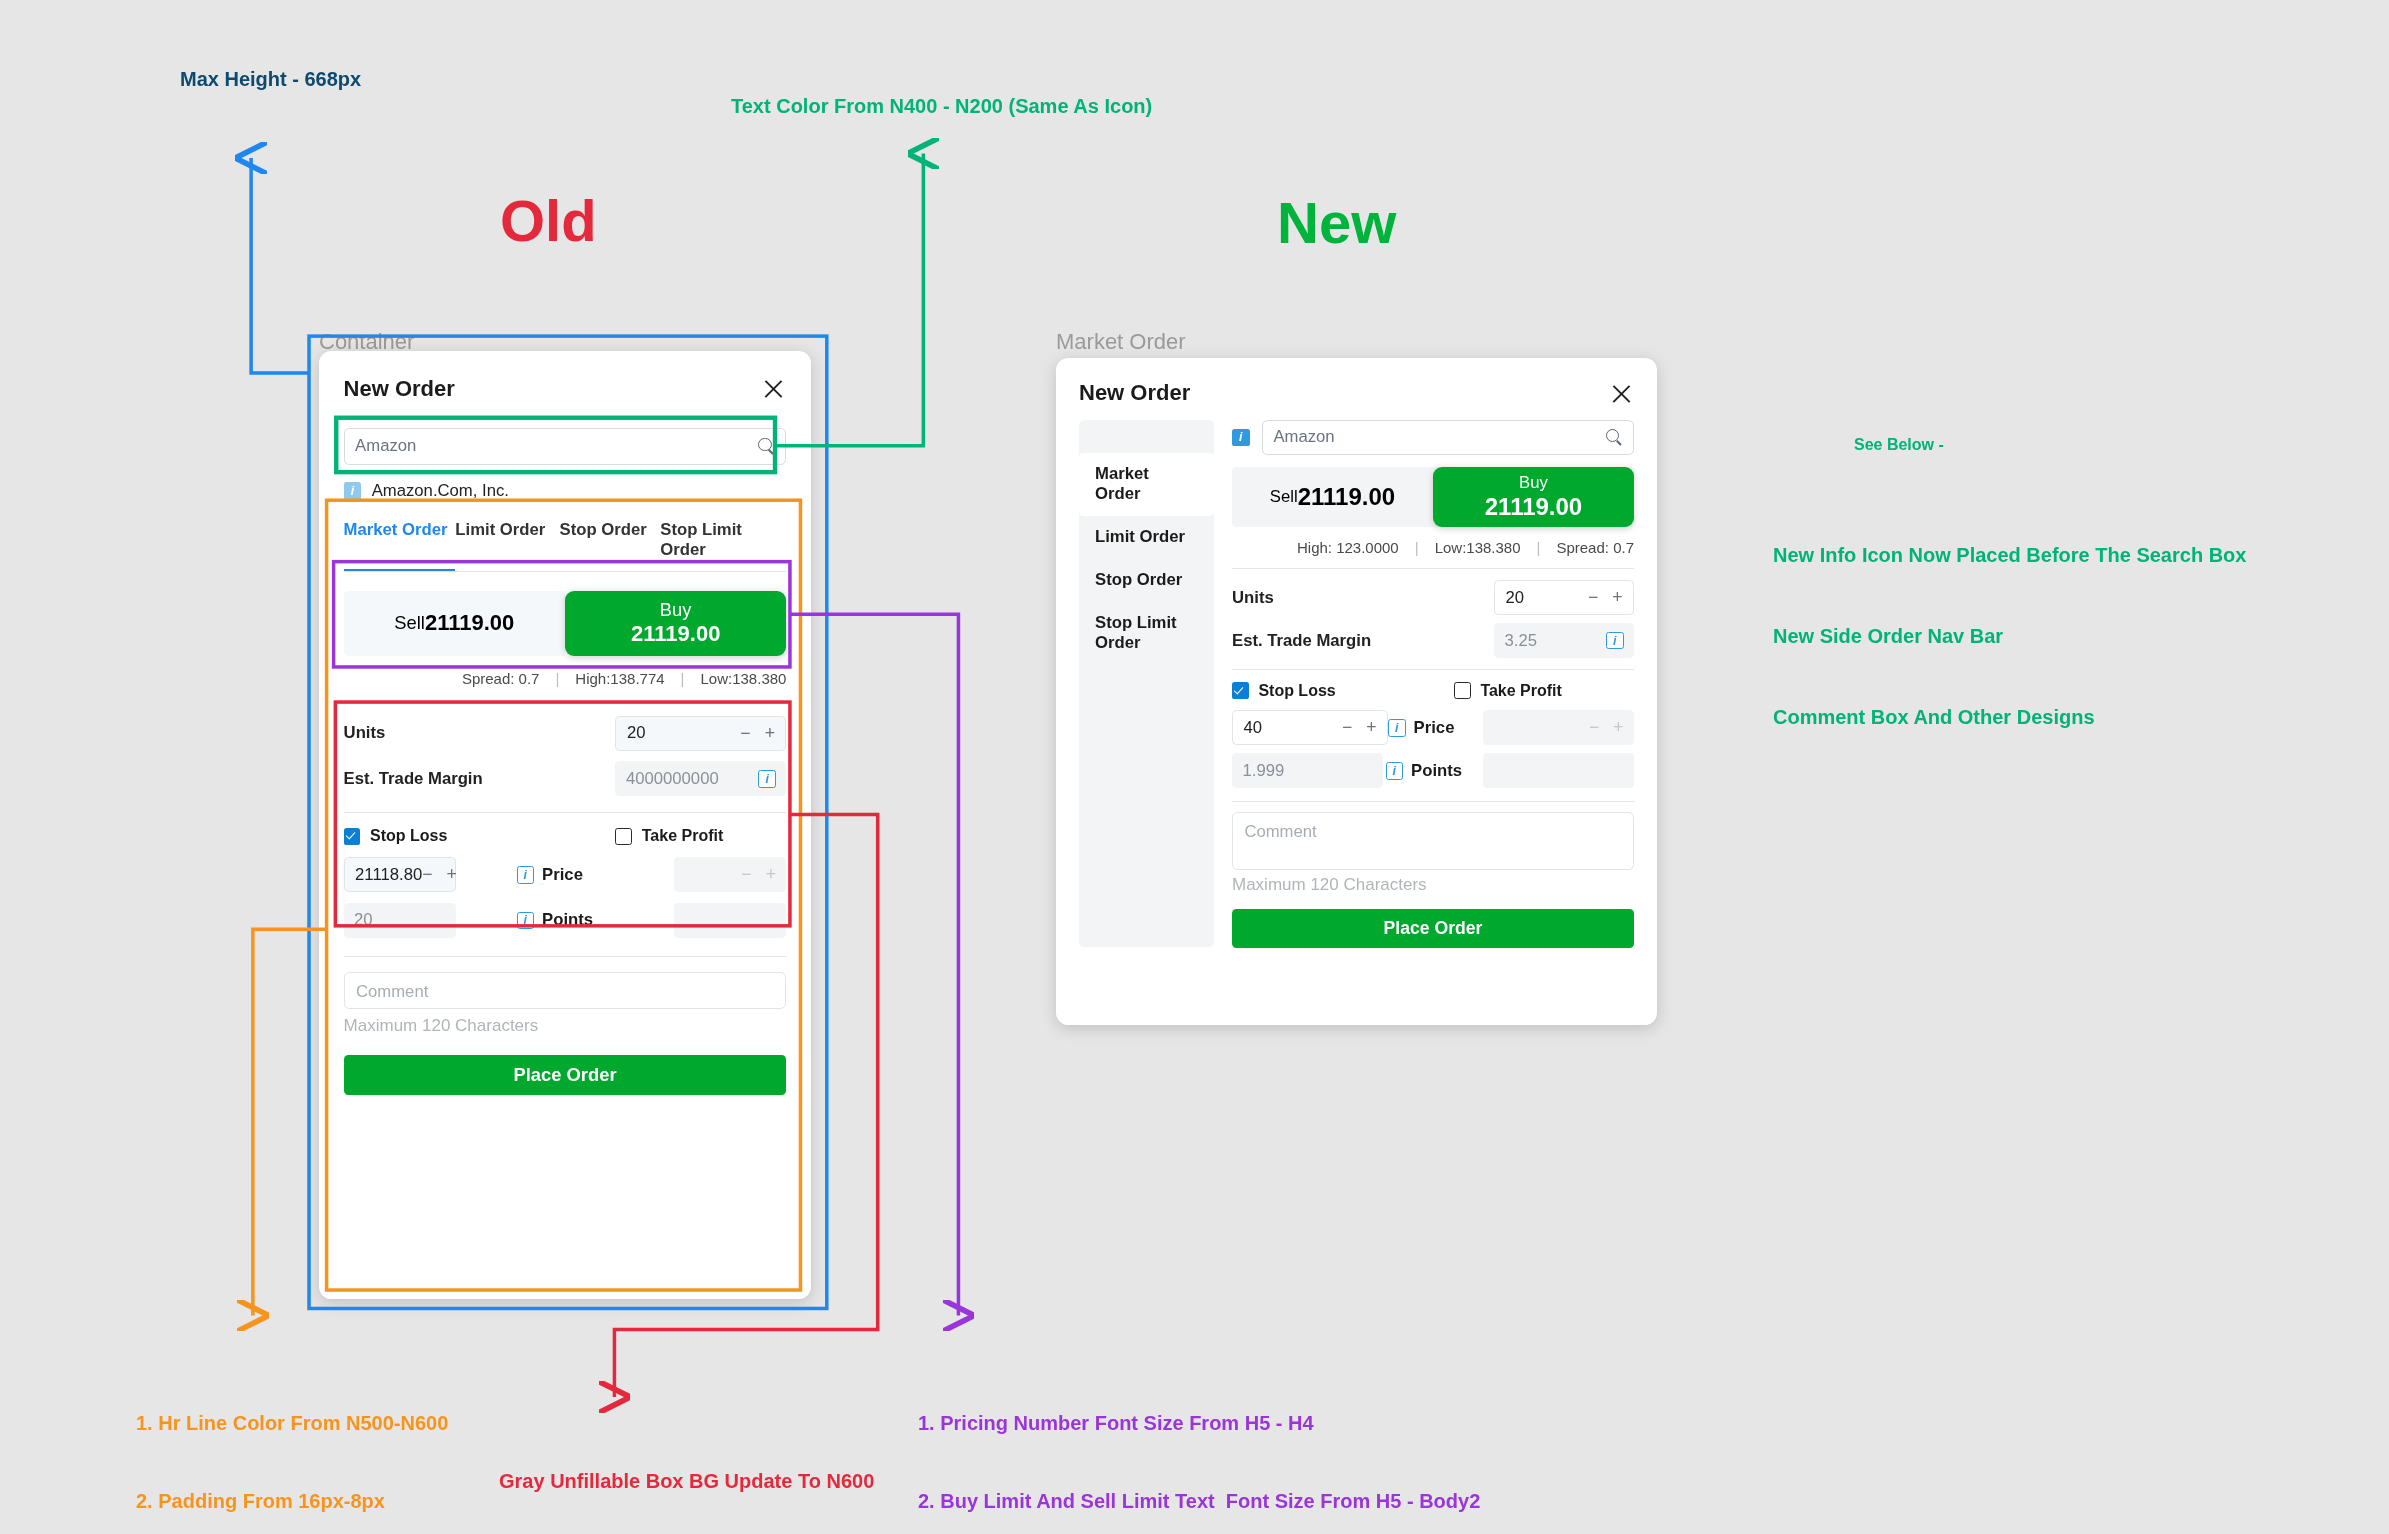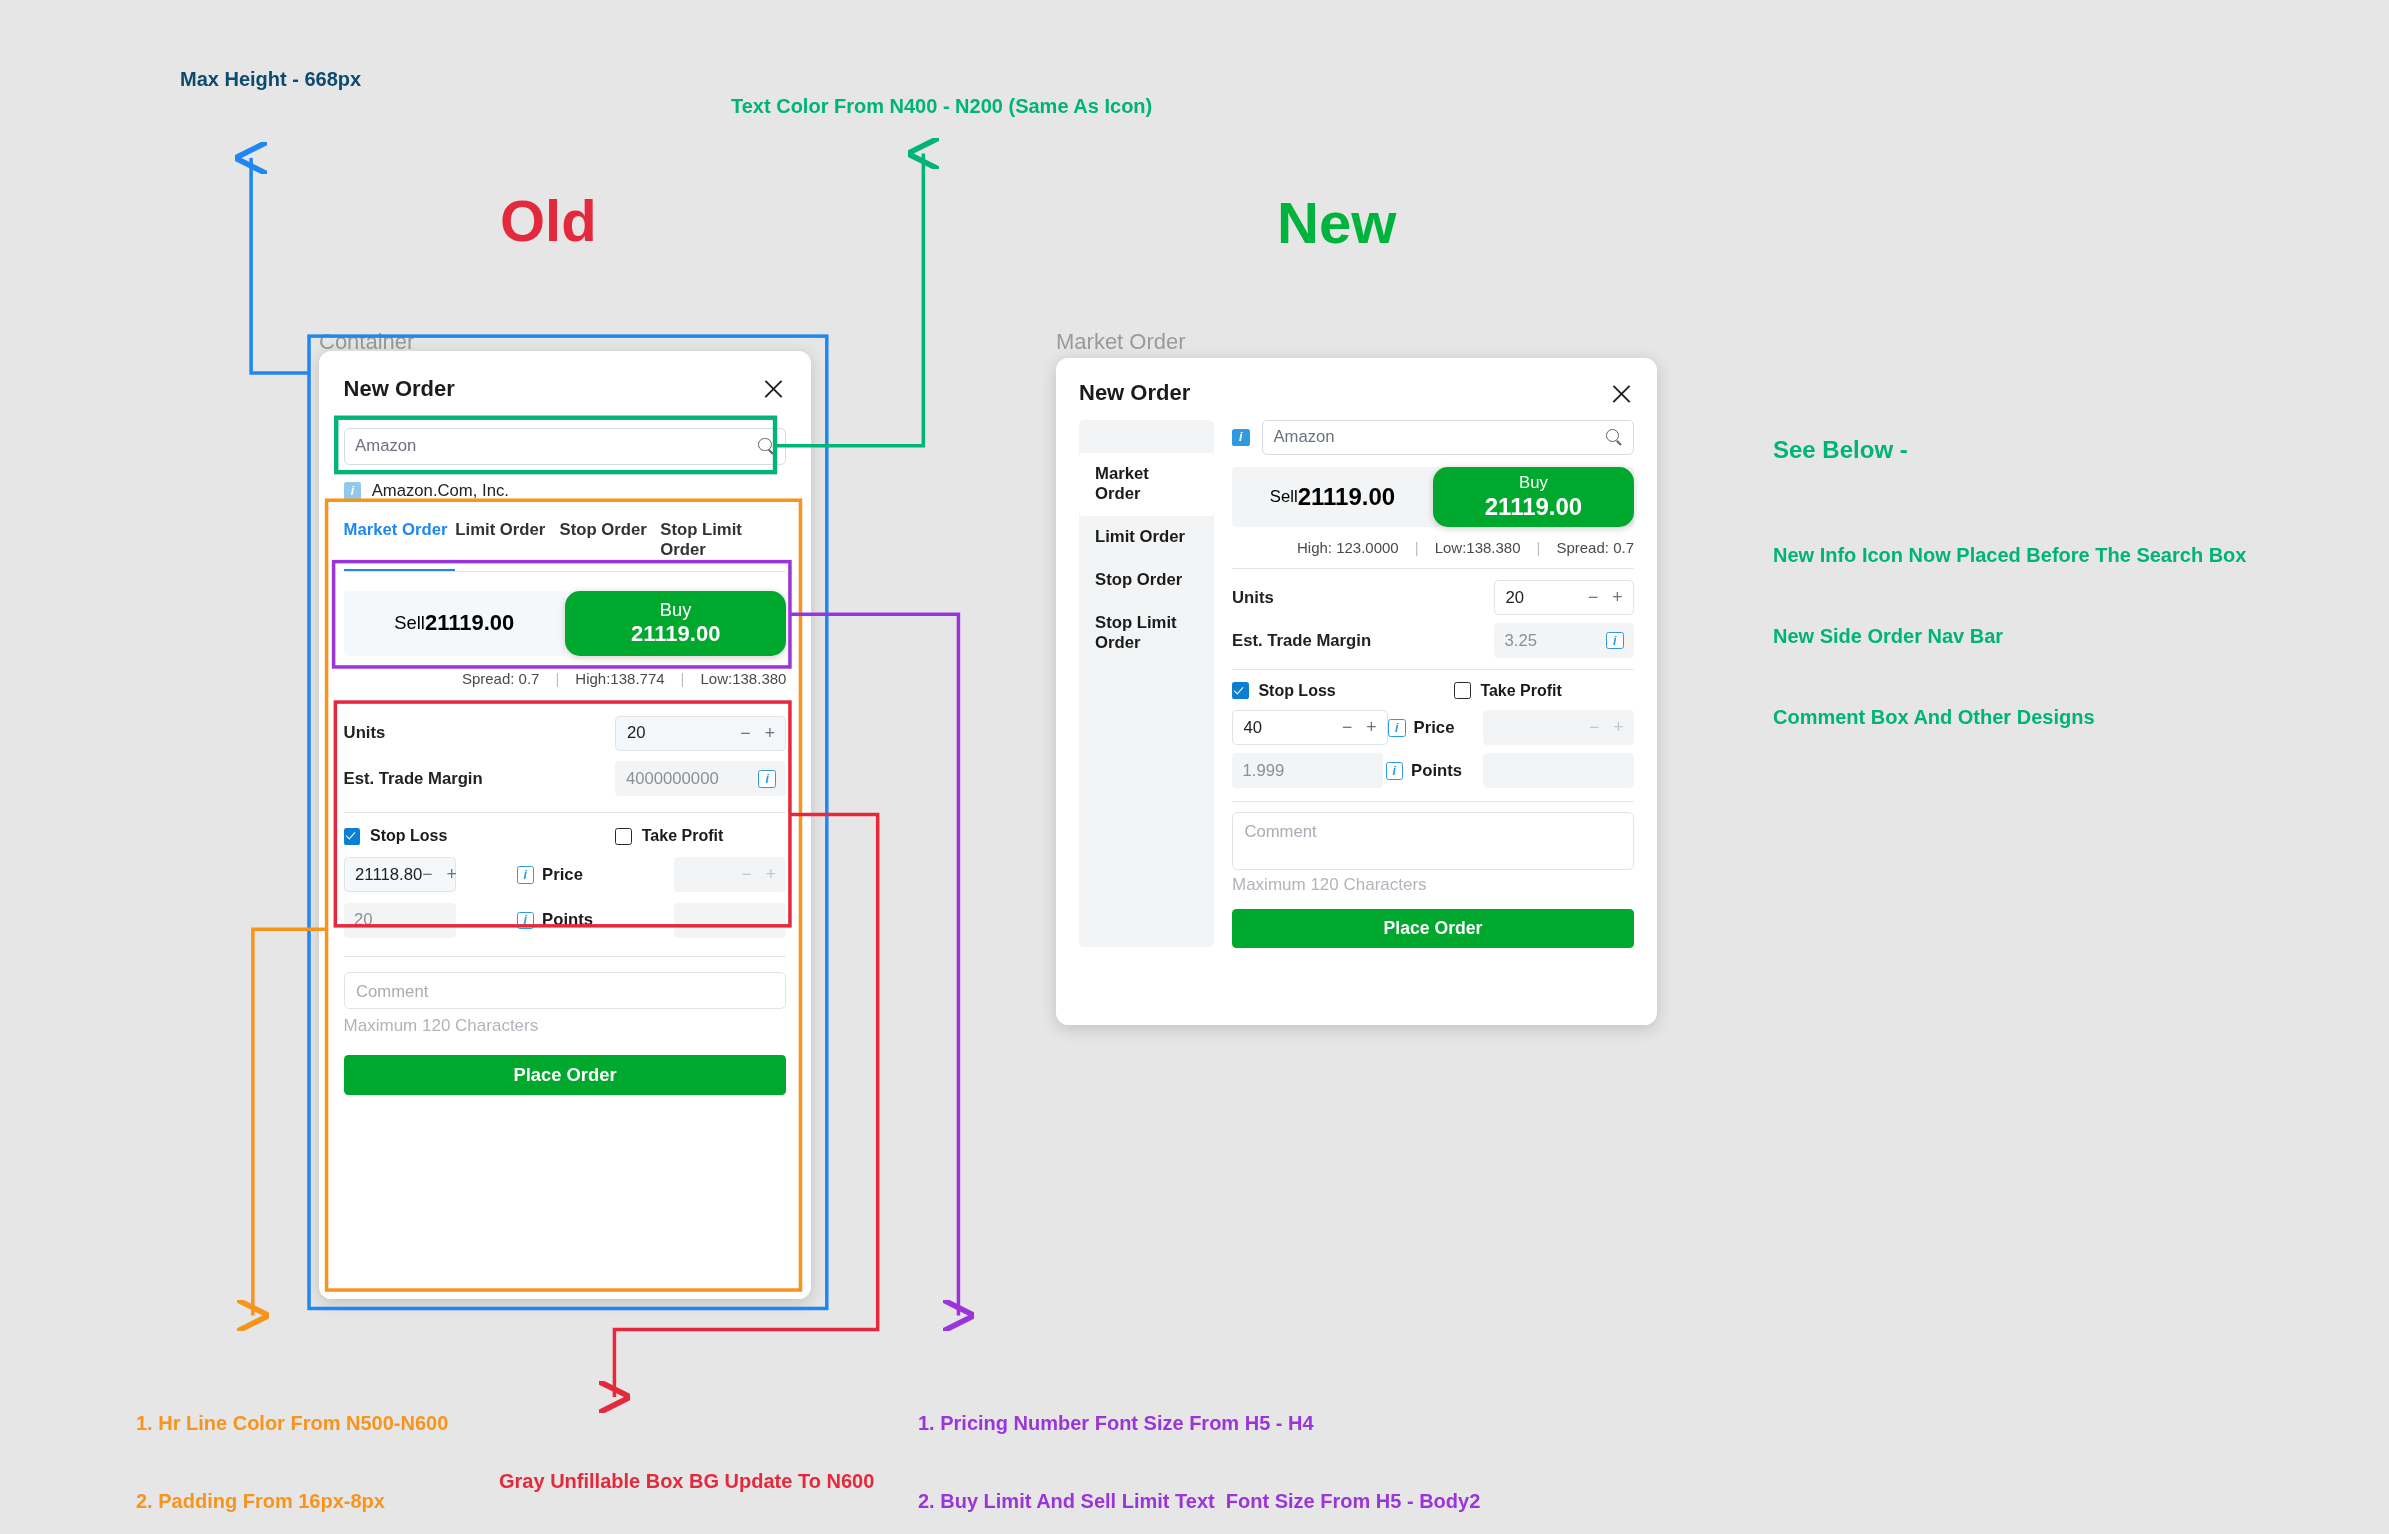--- a/index.html
+++ b/index.html
@@ -70,21 +70,21 @@
   .tab.active { color:#1e88f0; border-bottom:2.6px solid #1e88f0; }
 
   
   .sb-wrap { display:flex; border-radius:5.3px; overflow:visible; }
   .sell-cell {
     flex:1; background:#f4f8fb; display:flex; flex-direction:row;
     align-items:center; justify-content:center; border-radius:4.4px 0 0 4.4px;
   }
   .buy-cell {
     flex:1; background:#00a82d; color:#fff; display:flex; flex-direction:column;
-    align-items:center; justify-content:center; border-radius:15px;
+    align-items:center; justify-content:center; border-radius:9px;
     box-shadow:0 1.8px 7px rgba(0,0,0,.18);
   }
   .sb-lab { font-size:18.4px; }
   .sb-val { font-weight:bold; }
 
   .stats { display:flex; justify-content:flex-end; gap:16px; font-size:15px; color:#4a4a4a; }
   .stats .sep { color:#b9bec4; }
 
   .hr { height:0.9px; background:#e2e5e9; width:100%; }
 
@@ -171,21 +171,21 @@
   <div class="bigtitle old" style="left:500px; top:187px;">Old</div>
   <div class="bigtitle new" style="left:1277px; top:189px;">New</div>
 
   <div class="ghost-label" style="left:319px; top:329px;">Container</div>
   <div class="ghost-label" style="left:1056px; top:329px;">Market Order</div>
 
   <div class="anno anno-blue" style="left:180px; top:68px; font-size:20px;">Max Height - 668px</div>
 
   <div class="anno anno-green" style="left:731px; top:95px; font-size:20px;">Text Color From N400 - N200 (Same As Icon)</div>
 
-  <div class="anno anno-green" style="left:1773px; top:436px; font-size:24px;text-align:center;">See Below -</div>
+  <div class="anno anno-green" style="left:1854px; top:436px; font-size:16px;text-align:center;">See Below -</div>
   <div class="anno anno-green" style="left:1773px; top:488px; font-size:20px; line-height:27px;">
     <div>New Info Icon Now Placed Before The Search Box</div>
     <div>New Side Order Nav Bar</div>
     <div>Comment Box And Other Designs</div>
   </div>
 
   <div class="anno anno-orange" style="left:136px; top:1358px; font-size:20px; line-height:26px;">
     <div>1. Hr Line Color From N500-N600</div>
     <div>2. Padding From 16px-8px</div>
     

